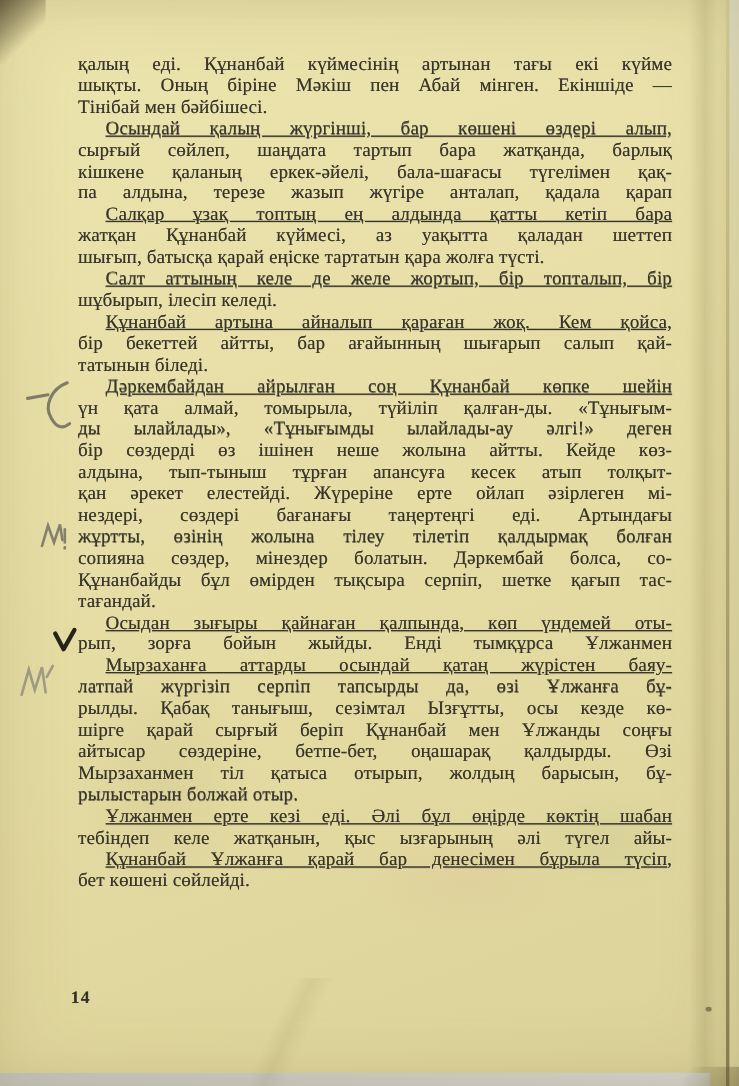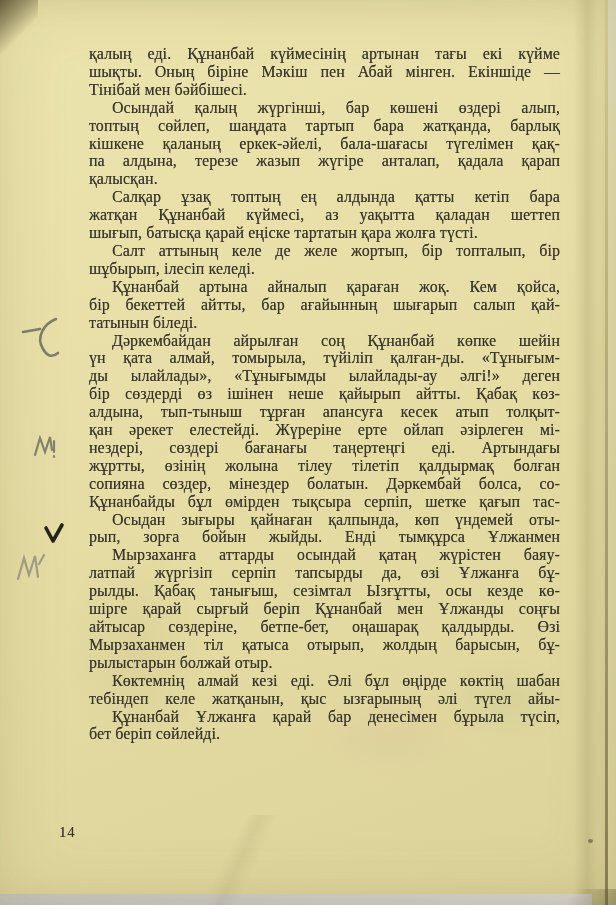--- a/index.html
+++ b/index.html
@@ -53,26 +53,26 @@
     background:linear-gradient(115deg,rgba(0,0,0,0) 45%,rgba(118,108,66,0.10) 50%,rgba(0,0,0,0) 56%);
   }
   .speck{position:absolute;left:588px;top:839px;width:5px;height:4px;border-radius:50%;
     background:rgba(72,62,40,0.55);}
   
   .text-block{
     position:absolute;left:65px;top:45px;width:495px;
     color:#38342b;font-size:15.8px;line-height:17.9px;letter-spacing:0.15px;
     text-shadow:0.2px 0.2px 0.35px rgba(56,52,43,0.65);
   }
-  .line{text-align:justify;text-align-last:justify;margin-left:24px;}
+  .line{text-align:justify;text-align-last:justify;}
   .line.end{text-align-last:left;}
-  .line.indent{text-indent:23px;}
+  .line.indent{text-indent:23px;text-decoration:underline;}
   .page-number{
     position:absolute;left:59px;top:824px;
-    color:#38342b;font-size:14.5px;font-weight:normal;letter-spacing:1px;
+    color:#38342b;font-size:14.5px;font-weight:bold;letter-spacing:1px;
     text-shadow:0.2px 0.2px 0.35px rgba(56,52,43,0.6);
   }
   .marks{position:absolute;left:0;top:0;}
 </style>
 </head>
 <body>
 
 <div class="page">
 
   <div class="corner-tl"></div>
@@ -86,55 +86,55 @@
   <div class="stain stain-green"></div>
   <div class="stain stain-margin"></div>
   <div class="crease-bl"></div>
   <div class="speck"></div>
 
   <div class="text-block">
       <div class="line">қалың еді. Құнанбай күймесінің артынан тағы екі күйме</div>
       <div class="line">шықты. Оның біріне Мәкіш пен Абай мінген. Екіншіде —</div>
       <div class="line end">Тінібай мен бәйбішесі.</div>
       <div class="line indent">Осындай қалың жүргінші, бар көшені өздері алып,</div>
-      <div class="line">топтың сөйлеп, шаңдата тартып бара жатқанда, барлық</div>
+      <div class="line">сырғый сөйлеп, шаңдата тартып бара жатқанда, барлық</div>
       <div class="line">кішкене қаланың еркек-әйелі, бала-шағасы түгелімен қақ-</div>
       <div class="line">па алдына, терезе жазып жүгіре анталап, қадала қарап</div>
-      <div class="line end">қалысқан.</div>
       <div class="line indent">Салқар ұзақ топтың ең алдында қатты кетіп бара</div>
       <div class="line">жатқан Құнанбай күймесі, аз уақытта қаладан шеттеп</div>
       <div class="line end">шығып, батысқа қарай еңіске тартатын қара жолға түсті.</div>
       <div class="line indent">Салт аттының келе де желе жортып, бір топталып, бір</div>
       <div class="line end">шұбырып, ілесіп келеді.</div>
       <div class="line indent">Құнанбай артына айналып қараған жоқ. Кем қойса,</div>
       <div class="line">бір бекеттей айтты, бар ағайынның шығарып салып қай-</div>
       <div class="line end">татынын біледі.</div>
       <div class="line indent">Дәркембайдан айрылған соң Құнанбай көпке шейін</div>
       <div class="line">үн қата алмай, томырыла, түйіліп қалған-ды. «Тұнығым-</div>
       <div class="line">ды ылайлады», «Тұнығымды ылайлады-ау әлгі!» деген</div>
-      <div class="line">бір сөздерді өз ішінен неше қайырып айтты. Қабақ көз-</div>
+      <div class="line">бір сөздерді өз ішінен неше жолына айтты. Кейде көз-</div>
       <div class="line">алдына, тып-тыныш тұрған апансуға кесек атып толқыт-</div>
       <div class="line">қан әрекет елестейді. Жүреріне ерте ойлап әзірлеген мі-</div>
       <div class="line">нездері, сөздері бағанағы таңертеңгі еді. Артындағы</div>
       <div class="line">жұртты, өзінің жолына тілеу тілетіп қалдырмақ болған</div>
       <div class="line">сопияна сөздер, мінездер болатын. Дәркембай болса, со-</div>
       <div class="line">Құнанбайды бұл өмірден тықсыра серпіп, шетке қағып тас-</div>
+      <div class="line end">тағандай.</div>
       <div class="line indent">Осыдан зығыры қайнаған қалпында, көп үндемей оты-</div>
       <div class="line">рып, зорға бойын жыйды. Енді тымқұрса Ұлжанмен</div>
       <div class="line indent">Мырзаханға аттарды осындай қатаң жүрістен баяу-</div>
       <div class="line">латпай жүргізіп серпіп тапсырды да, өзі Ұлжанға бұ-</div>
       <div class="line">рылды. Қабақ танығыш, сезімтал Ызғұтты, осы кезде кө-</div>
       <div class="line">шірге қарай сырғый беріп Құнанбай мен Ұлжанды соңғы</div>
       <div class="line">айтысар сөздеріне, бетпе-бет, оңашарақ қалдырды. Өзі</div>
       <div class="line">Мырзаханмен тіл қатыса отырып, жолдың барысын, бұ-</div>
       <div class="line end">рылыстарын болжай отыр.</div>
-      <div class="line indent">Көктемнің алмай кезі еді. Әлі бұл өңірде көктің шабан</div>
+      <div class="line indent">Ұлжанмен ерте кезі еді. Әлі бұл өңірде көктің шабан</div>
       <div class="line">тебіндеп келе жатқанын, қыс ызғарының әлі түгел айы-</div>
       <div class="line indent">Құнанбай Ұлжанға қарай бар денесімен бұрыла түсіп,</div>
-      <div class="line end">бет беріп сөйлейді.</div>
+      <div class="line end">бет көшені сөйлейді.</div>
     </div>
 
   <div class="page-number">14</div>
 
   <svg class="marks" width="616" height="905" viewBox="0 0 616 905">
 
     <g stroke="#6e6c5e" stroke-width="2.6" fill="none" stroke-linecap="round" opacity="0.85">
       <path d="M23,332 L40,329"></path>
       <path d="M56,319 C43,324 36,338 43,349 C47,356 52,358 58,353"></path>
     </g>

